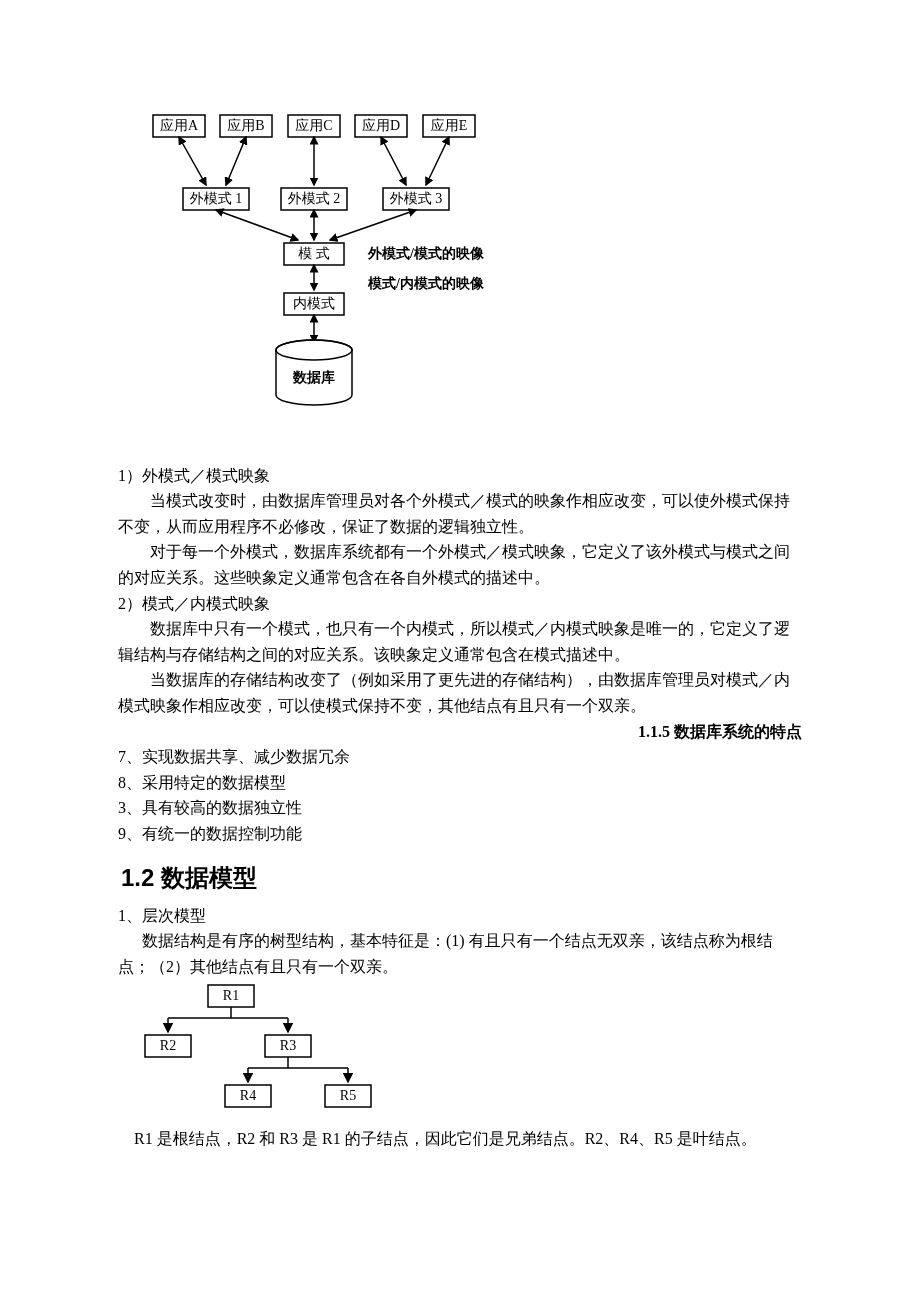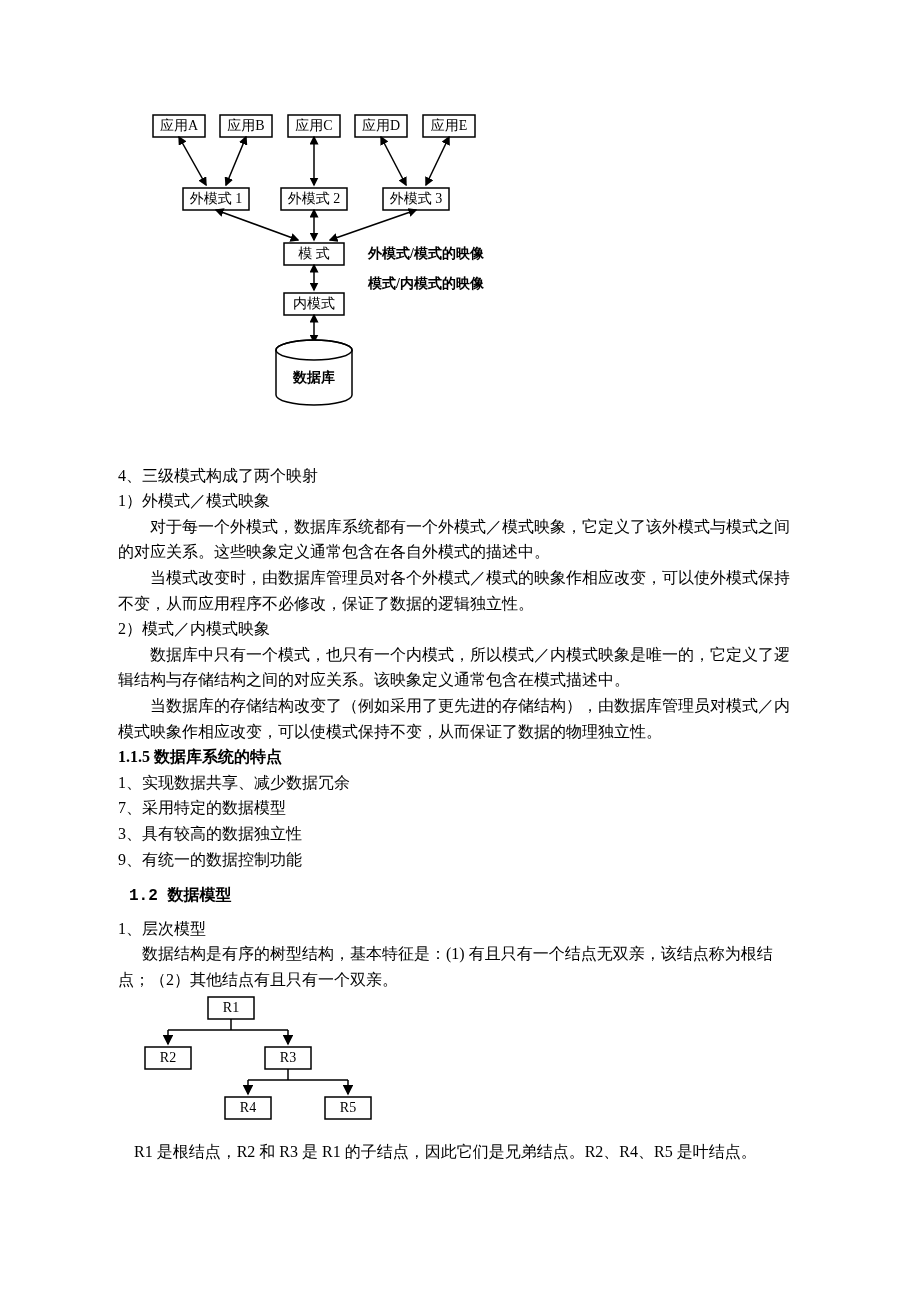--- a/index.html
+++ b/index.html
@@ -28,26 +28,27 @@
   }
   .para {
     text-indent: 2em;
   }
   .plain {
     text-indent: 0;
   }
   .h-bold {
     font-weight: bold;
     font-family: "SimSun", "宋体", serif;
+    text-align: right;
   }
   .h-section {
-    font-family: Liberation Mono, monospace;
-    font-size: 16px;
+    font-family: Liberation Sans, sans-serif;
+    font-size: 24px;
     font-weight: bold;
-    margin: 12px 0 6px 11px;
+    margin: 12px 0 6px 3px;
   }
   .diagram2 {
     margin-left: 20px;
     margin-top: 0;
     margin-bottom: 4px;
   }
 </style>
 </head>
 <body>
 
@@ -108,31 +109,30 @@
 
       <line x1="166" y1="205" x2="166" y2="232" stroke="#000" stroke-width="1.5" marker-end="url(#ah)" marker-start="url(#ahs)"></line>
 
       <ellipse cx="166" cy="240" rx="38" ry="10" fill="#fff" stroke="#000" stroke-width="1.5"></ellipse>
       <path d="M128 240 L128 285 A38 10 0 0 0 204 285 L204 240" fill="#fff" stroke="#000" stroke-width="1.5"></path>
       <ellipse cx="166" cy="240" rx="38" ry="10" fill="none" stroke="#000" stroke-width="1.5"></ellipse>
       <text x="166" y="272" text-anchor="middle" font-weight="bold">数据库</text>
     </svg>
   </div>
 
-  <div class="plain">4、三级模式构成了两个映射</div>
   <div class="plain">1）外模式／模式映象</div>
+  <div class="para">当模式改变时，由数据库管理员对各个外模式／模式的映象作相应改变，可以使外模式保持不变，从而应用程序不必修改，保证了数据的逻辑独立性。</div>
   <div class="para">对于每一个外模式，数据库系统都有一个外模式／模式映象，它定义了该外模式与模式之间的对应关系。这些映象定义通常包含在各自外模式的描述中。</div>
-  <div class="para">当模式改变时，由数据库管理员对各个外模式／模式的映象作相应改变，可以使外模式保持不变，从而应用程序不必修改，保证了数据的逻辑独立性。</div>
   <div class="plain">2）模式／内模式映象</div>
   <div class="para">数据库中只有一个模式，也只有一个内模式，所以模式／内模式映象是唯一的，它定义了逻辑结构与存储结构之间的对应关系。该映象定义通常包含在模式描述中。</div>
-  <div class="para">当数据库的存储结构改变了（例如采用了更先进的存储结构），由数据库管理员对模式／内模式映象作相应改变，可以使模式保持不变，从而保证了数据的物理独立性。</div>
+  <div class="para">当数据库的存储结构改变了（例如采用了更先进的存储结构），由数据库管理员对模式／内模式映象作相应改变，可以使模式保持不变，其他结点有且只有一个双亲。</div>
 
   <div class="h-bold">1.1.5  数据库系统的特点</div>
-  <div class="plain">1、实现数据共享、减少数据冗余</div>
-  <div class="plain">7、采用特定的数据模型</div>
+  <div class="plain">7、实现数据共享、减少数据冗余</div>
+  <div class="plain">8、采用特定的数据模型</div>
   <div class="plain">3、具有较高的数据独立性</div>
   <div class="plain">9、有统一的数据控制功能</div>
 
   <div class="h-section">1.2 数据模型</div>
   <div class="plain">1、层次模型</div>
   <div style="text-indent:1.5em">数据结构是有序的树型结构，基本特征是：(1) 有且只有一个结点无双亲，该结点称为根结点；（2）其他结点有且只有一个双亲。</div>
 
   <div class="diagram2">
     <svg width="260" height="135">
       <defs>

